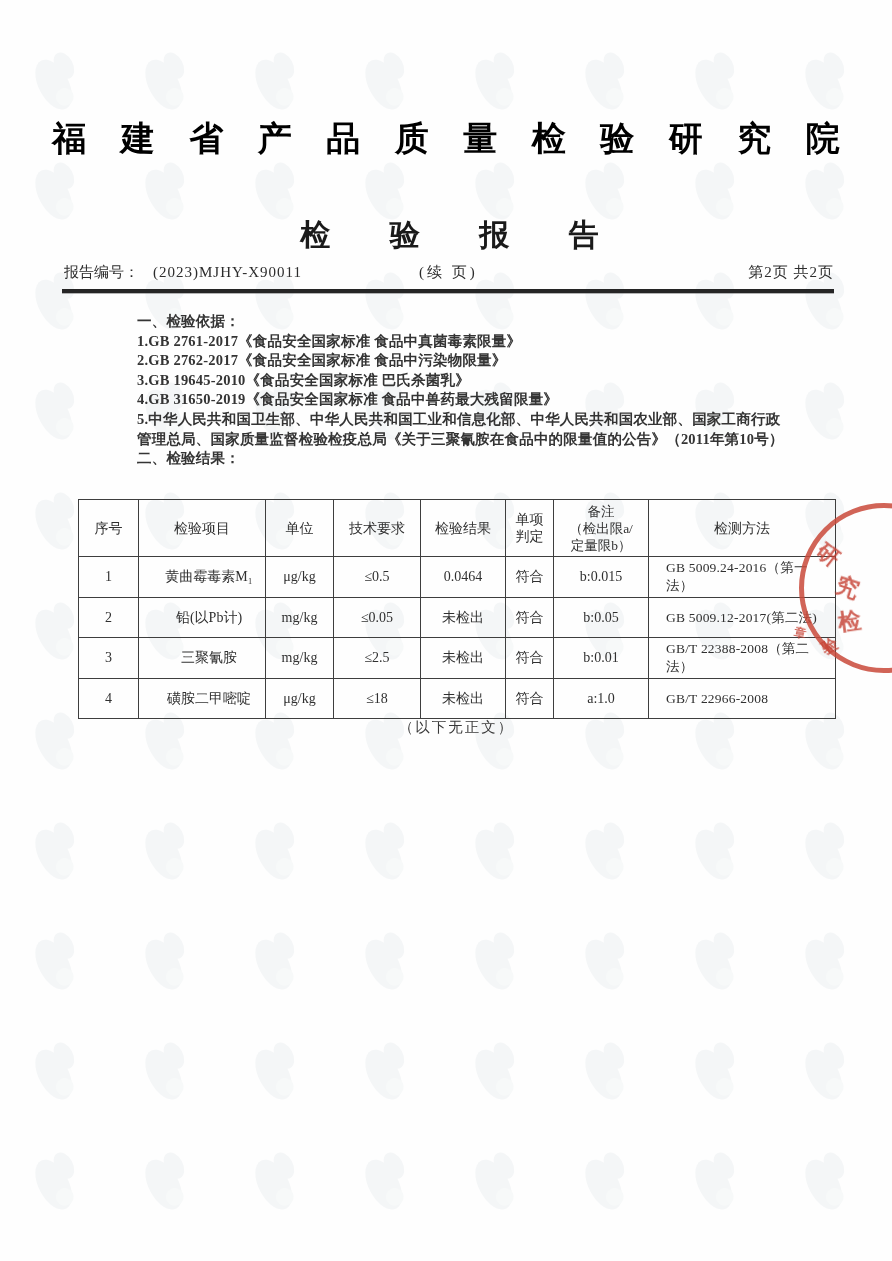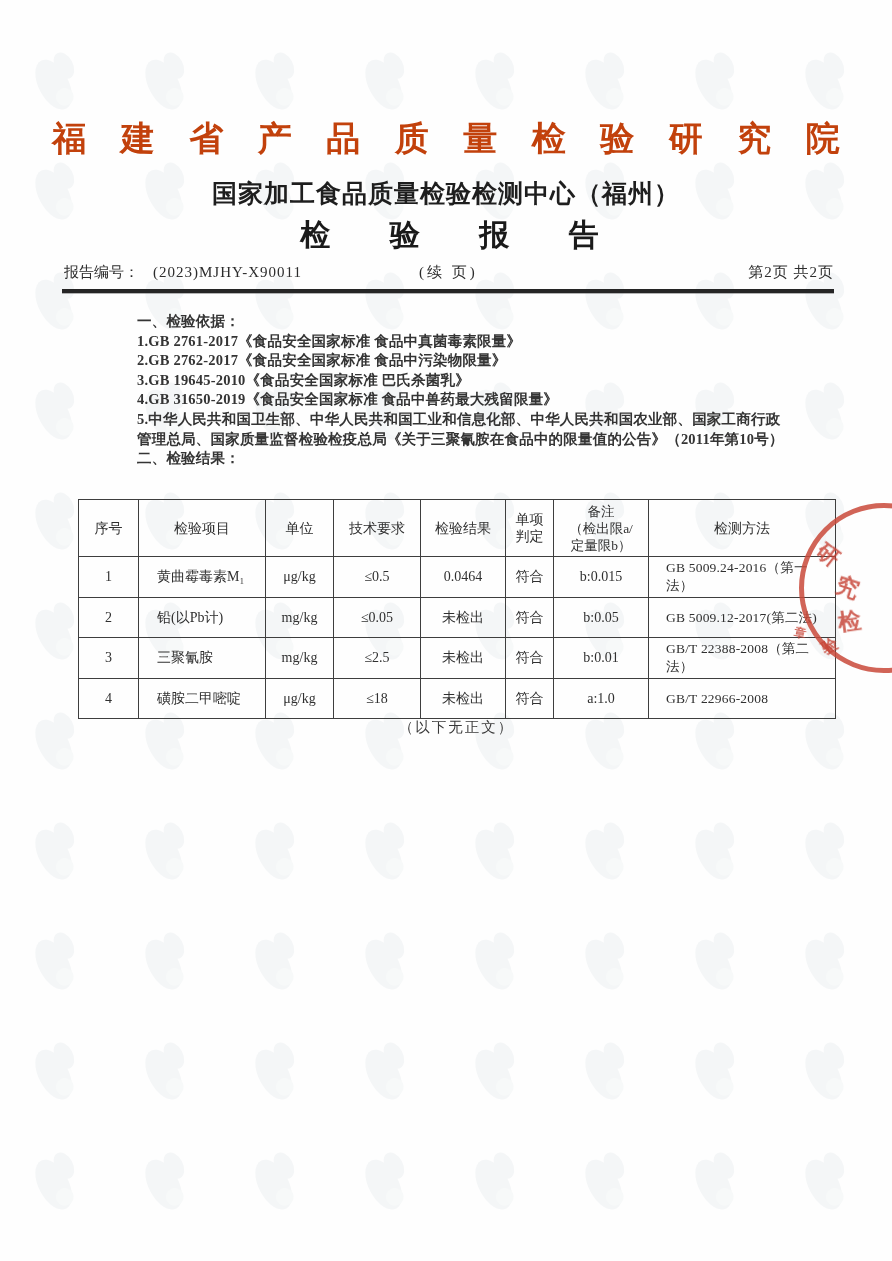--- a/index.html
+++ b/index.html
@@ -15,21 +15,21 @@
     width: 892px; height: 1261px;
     overflow: hidden; background: #fefefe;
   }
   
   .watermark-layer { position: absolute; inset: 0; z-index: 0; pointer-events: none; }
   
   .title-main {
     position: absolute; top: 116px; left: 0; right: 0;
     text-align: center; font-size: 34px; font-weight: bold;
     letter-spacing: 13px; padding-left: 13px;
-    color: #c2410c; z-index: 2;
+    color: #000000; z-index: 2;
   }
   .title-sub {
     position: absolute; top: 177px; left: 0; right: 0;
     text-align: center; font-size: 25px; font-weight: bold;
     font-family: "Liberation Sans", "DejaVu Sans", sans-serif;
     letter-spacing: 1px; color: #1e1e1e; z-index: 2;
   }
   .title-report {
     position: absolute; top: 215px; left: 0; right: 0;
     text-align: center; font-size: 30px; font-weight: bold;
@@ -65,21 +65,21 @@
   .results-table th, .results-table td {
     border: 1.5px solid #3e3e3e;
     text-align: center; vertical-align: middle;
     padding: 2px 4px; font-weight: normal;
     overflow: hidden;
   }
   .results-table thead th { height: 57px; line-height: 17px; }
   .results-table tbody td { height: 40px; }
   .results-table .col-remark-h { white-space: pre-line; font-size: 13.5px; }
   .results-table .col-judge-h { white-space: pre-line; }
-  .results-table td.al { text-align: left; padding-left: 18px; }
+  .results-table td.al { text-align: center; padding-left: 18px; }
   .results-table td.method { text-align: left; padding-left: 17px; font-size: 13.5px; letter-spacing: .2px; }
   .end-note {
     position: absolute; top: 718px; left: 78px; width: 757px;
     text-align: center; font-size: 14.5px; letter-spacing: 2px;
     color: #3a3a3a; z-index: 2;
   }
   
   .seal {
     position: absolute; top: 503px; left: 799px;
     width: 170px; height: 170px; border-radius: 50%;
@@ -111,21 +111,20 @@
           <ellipse cx="34" cy="42" rx="15" ry="27"></ellipse>
           <ellipse cx="52" cy="30" rx="9" ry="14"></ellipse>
           <circle cx="38" cy="58" r="9" fill="#f7f9f9"></circle>
         </g>
       </pattern>
     </defs>
     <rect width="892" height="1261" fill="url(#wm)"></rect>
   </svg>
 
   <div class="title-main">福 建 省 产 品 质 量 检 验 研 究 院</div>
-  <div class="title-sub">国家加工食品质量检验检测中心（福州）</div>
   <div class="title-report">检 验 报 告</div>
 
   <div class="info-row">
     <span class="info-left">
       <span>报告编号：</span><span class="info-no">(2023)MJHY-X90011</span>
     </span>
     <span class="info-center">(续 页)</span>
     <span class="info-right">第2页  共2页</span>
   </div>
   <div class="head-rule"></div>

